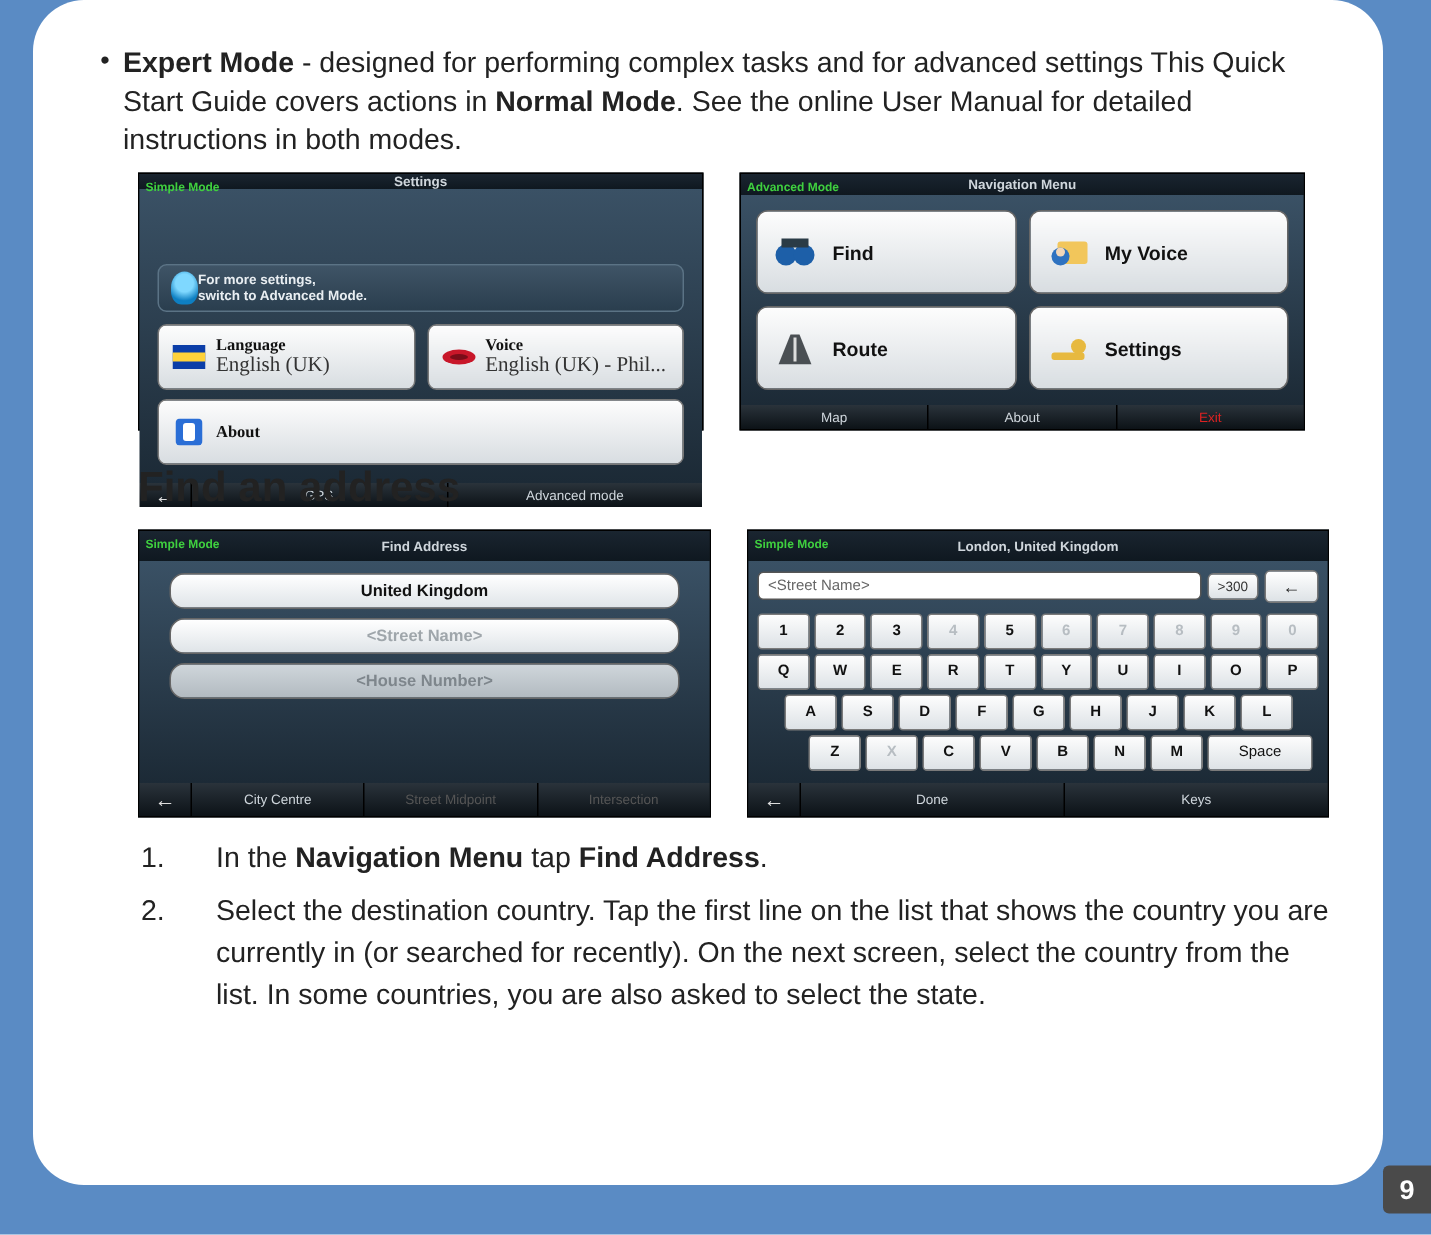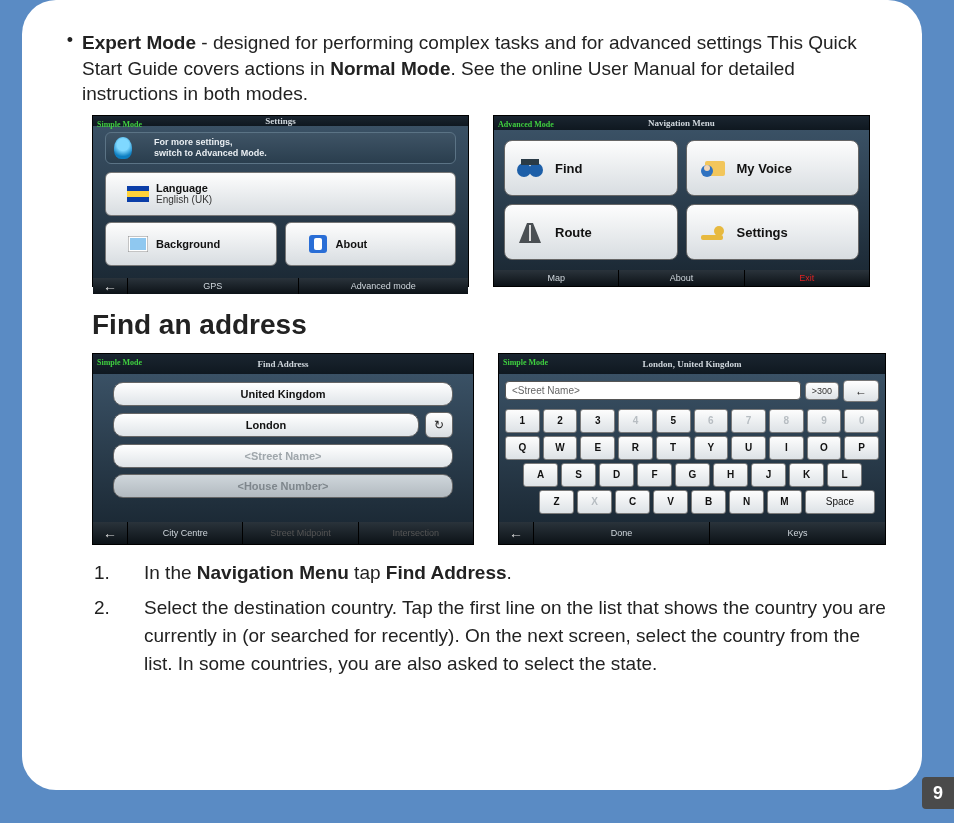--- a/index.html
+++ b/index.html
@@ -40,35 +40,35 @@
     font-size: 18px;
   }
   .bullet-row { display:flex; }
   .bullet { width: 24px; text-align:center; font-size:18px; color:#222; }
   .bullet-text { flex:1; font-size:19px; line-height:1.35; color:#222; }
   .bullet-text b, .para b, .step-text b { font-weight:bold; }
   .images-row { display:flex; gap:24px; margin:8px 0 6px 34px; }
   .sim { background:#1f2a33; border:1px solid #000; display:flex; flex-direction:column; }
   .sim.top { width:375px; height:170px; }
   .sim.bot { width:386px; height:190px; }
-  .sim-header { height:20px; display:flex; align-items:center; justify-content:center; position:relative; background:linear-gradient(#1a2530,#0f1820); color:#cfd6dc; font-size:9px; font-weight:bold;font-family:Liberation Serif, serif; }
+  .sim-header { height:20px; display:flex; align-items:center; justify-content:center; position:relative; background:linear-gradient(#1a2530,#0f1820); color:#cfd6dc; font-size:9px; font-weight:bold; }
   .sim-mode { position:absolute; left:4px; top:4px; font-size:8px; color:#3fcf3f; }
   .sim-body { flex:1; background:linear-gradient(#3a5165,#1c2a36); display:flex; flex-direction:column; justify-content:center; padding:6px 12px; }
   .sim-footer { height:22px; display:flex; background:linear-gradient(#2a333b,#0c1217); }
   .foot-seg { flex:1; display:flex; align-items:center; justify-content:center; color:#cfd6dc; font-size:9px; border-right:1px solid #000; }
   .foot-seg:last-child{border-right:none;}
   .foot-arrow{ width:34px; flex:none; display:flex; align-items:center; justify-content:center; color:#ddd; font-size:14px; border-right:1px solid #000;}
-  .hint { background:linear-gradient(#3f5466,#2a3e4e); border:1px solid #5b7385; border-radius:6px; padding:4px 8px; margin-bottom:8px; display:flex; align-items:center; gap:22px;}
+  .hint { background:linear-gradient(#3f5466,#2a3e4e); border:1px solid #5b7385; border-radius:6px; padding:4px 8px; margin-bottom:8px; display:flex; align-items:center; gap:0;margin-top:44px;}
   .hint .bulb{ width:18px; height:22px; background:radial-gradient(circle at 50% 35%, #7fd8ff 35%, #0e7fc2 70%); border-radius:50% 50% 40% 40%; }
   .hint-text{ color:#e9eef2; font-size:9px; font-weight:bold; line-height:1.2;}
   .big-row{ display:flex; gap:8px; margin-bottom:6px;}
-  .big-btn{ flex:1; background:linear-gradient(#fdfdfd,#d8dde1); border:1px solid #777; border-radius:6px; padding:4px 20px; display:flex; align-items:center; gap:6px; min-height:34px;}
+  .big-btn{ flex:1; background:linear-gradient(#fdfdfd,#d8dde1); border:1px solid #777; border-radius:6px; padding:4px 8px; display:flex; align-items:center; gap:6px; min-height:34px;font-family:Liberation Serif, serif;}
   .big-btn .icon{ width:24px; height:20px; display:flex; align-items:center; justify-content:center; font-size:16px;}
   .big-btn .lbl{ font-weight:bold; font-size:11px; color:#111; }
-  .big-btn .sub{ font-size:10px; color:#333; }
+  .big-btn .sub{ font-size:14px; color:#333; }
   .grid2{ display:grid; grid-template-columns:1fr 1fr; gap:8px;}
   .nav-btn{ background:linear-gradient(#fdfdfd,#d8dde1); border:1px solid #666; border-radius:8px; padding:8px 10px; display:flex; align-items:center; gap:10px; min-height:38px;}
   .nav-btn .icon{ width:30px; height:24px; display:flex; align-items:center; justify-content:center;}
   .nav-btn .lbl{ font-weight:bold; font-size:13px; color:#111;}
   .exit{ color:#d22 !important;}
   .para { font-size:19px; line-height:1.35; color:#222; margin:4px 34px 0 34px;}
   h2.find { font-family: Arial, sans-serif; font-weight:bold; font-size:28px; color:#222; margin:22px 0 12px 34px;}
   .addr-body{ flex:1; background:linear-gradient(#3a5165,#1c2a36); padding:8px 20px 6px 20px; display:flex; flex-direction:column; gap:6px; position:relative;}
   .addr-line-wrap{ display:flex; align-items:center; gap:6px;}
   .addr-line{ flex:1; background:linear-gradient(#fff,#dfe4e8); border:1px solid #666; border-radius:10px; text-align:center; font-size:11px; font-weight:bold; color:#111; padding:5px 0;}
@@ -123,31 +123,34 @@
               <svg width="22" height="16">
                   <rect width="22" height="16" fill="#0b3ea8"></rect>
                   <rect y="5" width="22" height="6" fill="#ffd23a"></rect>
                 </svg>
             </div>
             <div>
               <div class="lbl">Language</div>
               <div class="sub">English (UK)</div>
             </div>
           </div>
+          <div class="big-btn">
+            <div class="icon">
+              <svg width="24" height="14">
+                  <ellipse cx="12" cy="7" rx="11" ry="5" fill="#c8172a"></ellipse>
+                  <ellipse cx="12" cy="7" rx="6" ry="2" fill="#7a0d19"></ellipse>
+                </svg>
+            </div>
+            <div>
+              <div class="lbl">Voice</div>
+              <div class="sub">English (UK) - Phil...</div>
+            </div>
+          </div>
         </div>
         <div class="big-row">
-          <div class="big-btn">
-            <div class="icon">
-              <svg width="20" height="16">
-                  <rect width="20" height="16" fill="#fff" stroke="#888"></rect>
-                  <rect x="2" y="2" width="16" height="12" fill="#8fc8f0"></rect>
-                </svg>
-            </div>
-            <div class="lbl">Background</div>
-          </div>
           <div class="big-btn">
             <div class="icon">
               <svg width="18" height="18">
                   <rect width="18" height="18" rx="3" fill="#2a6ed6"></rect>
                   <rect x="5" y="3" width="8" height="12" rx="2" fill="#fff"></rect>
                 </svg>
             </div>
             <div class="lbl">About</div>
           </div>
         </div>
@@ -221,24 +224,20 @@
 
     <div class="sim bot">
       <div class="sim-header">
         <span class="sim-mode">Simple Mode</span>
         <span>Find Address</span>
       </div>
       <div class="addr-body">
         <div class="addr-line-wrap">
             <div class="addr-line">United Kingdom</div>
           </div>
-        <div class="addr-line-wrap">
-          <div class="addr-line">London</div>
-          <div class="reload">↻</div>
-        </div>
         <div class="addr-line-wrap">
             <div class="addr-line dim">&lt;Street Name&gt;</div>
           </div>
         <div class="addr-line-wrap">
             <div class="addr-line ghost">&lt;House Number&gt;</div>
           </div>
       </div>
       <div class="sim-footer">
         <div class="foot-arrow">←</div>
         <div class="foot-seg">City Centre</div>

